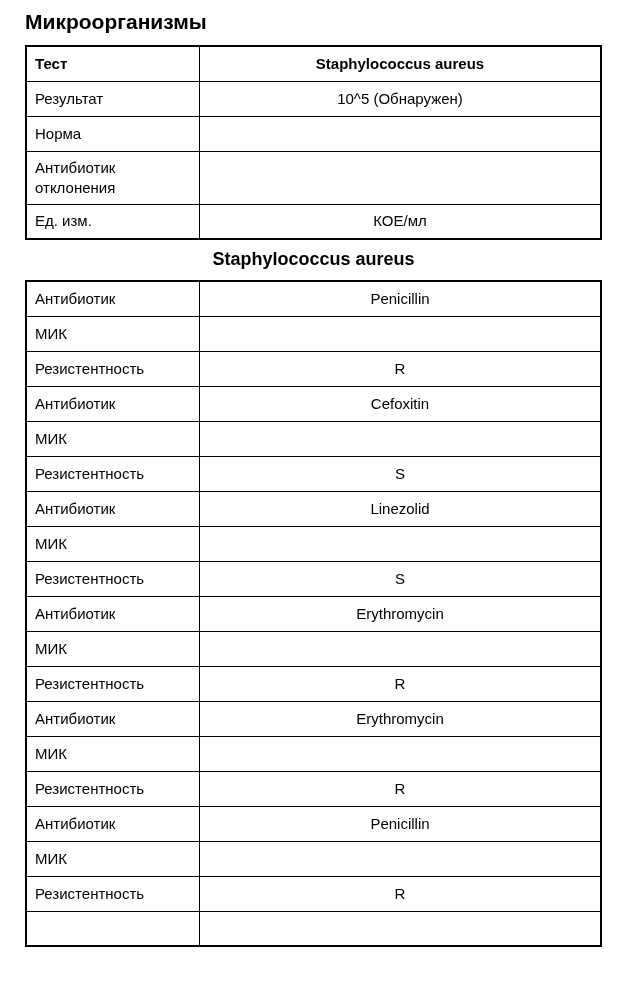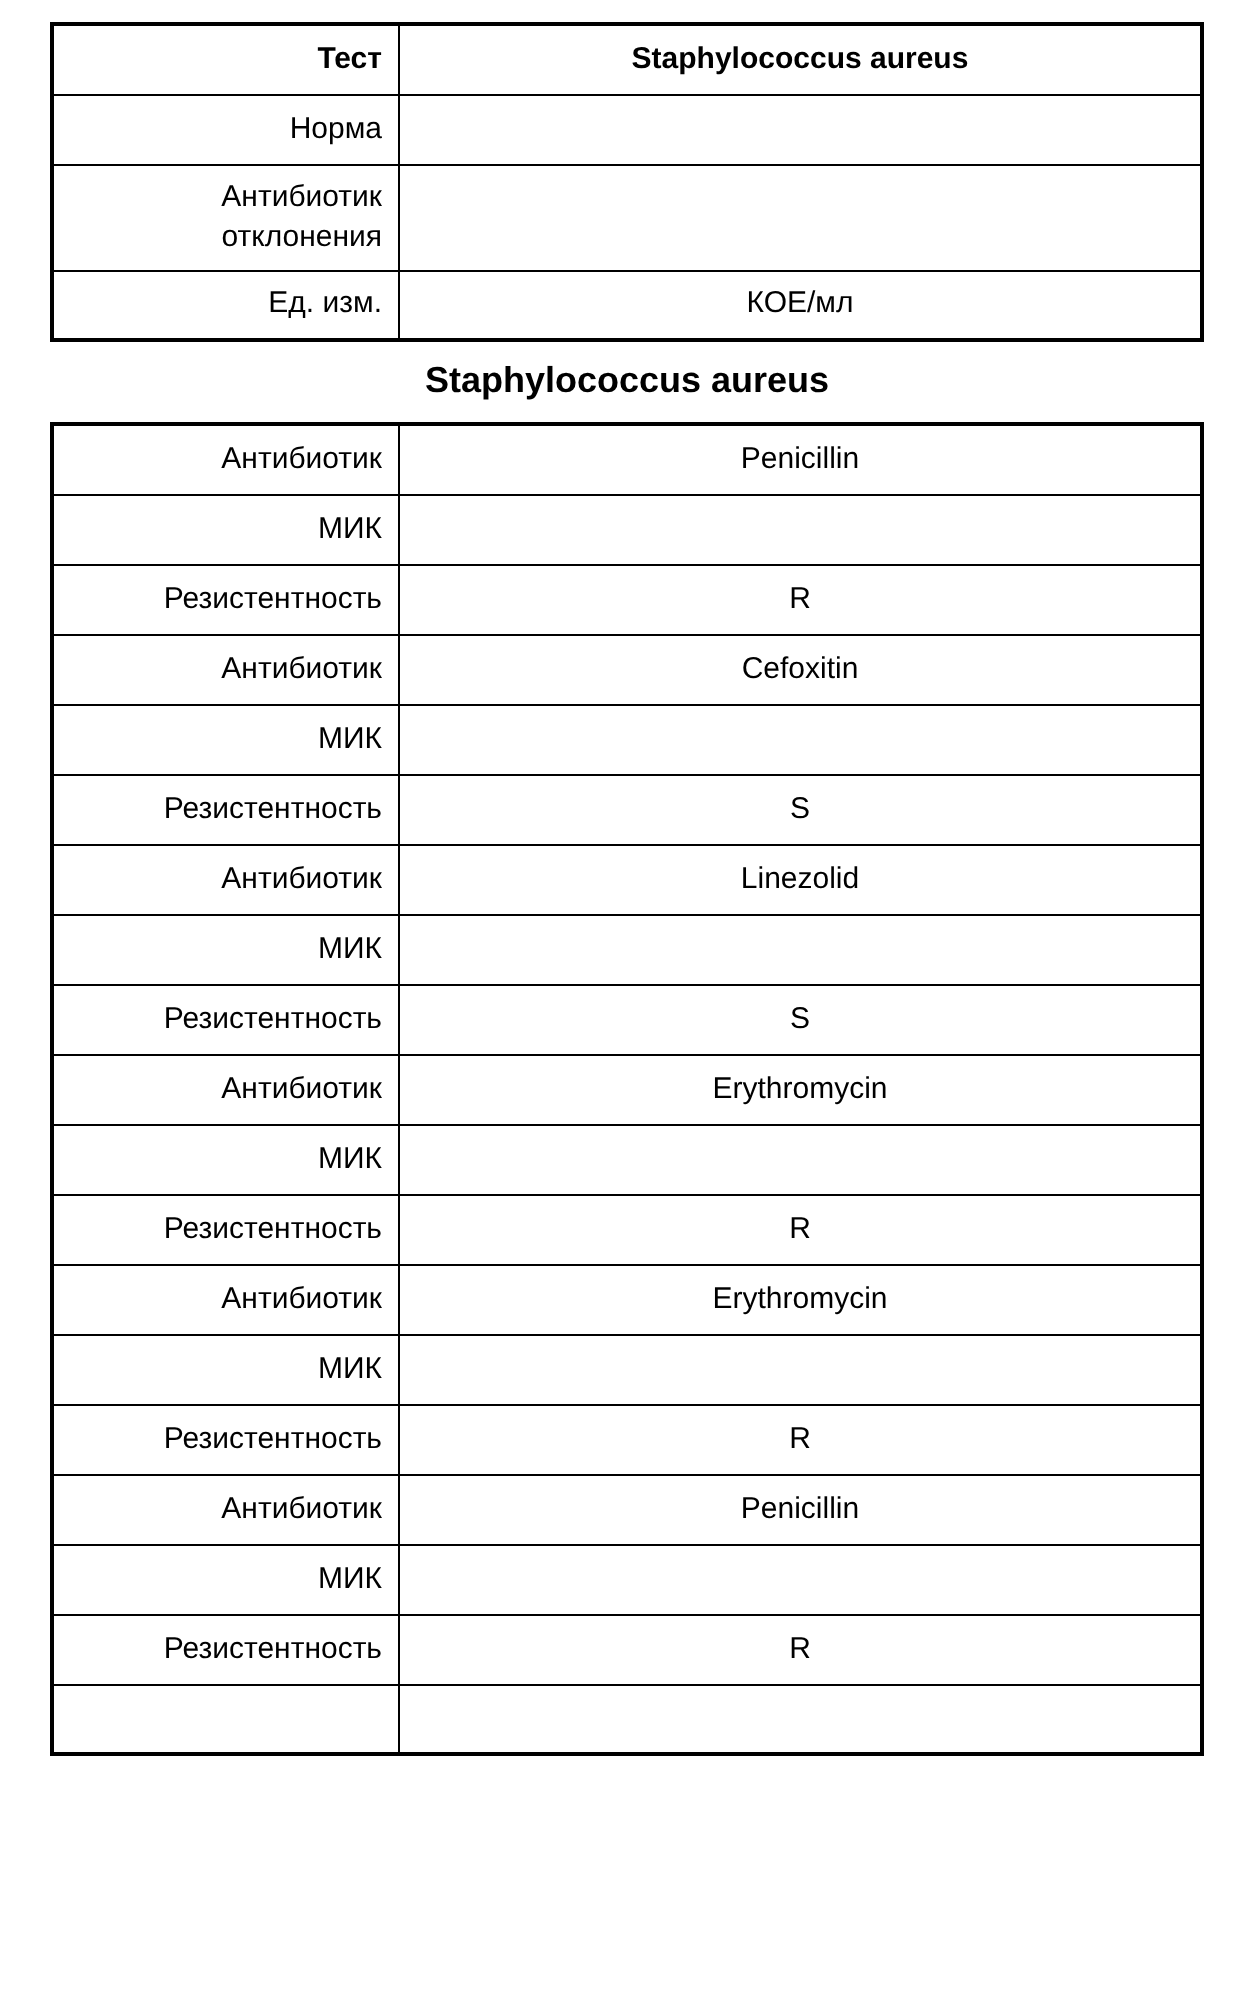--- a/index.html
+++ b/index.html
@@ -39,21 +39,21 @@
     line-height: 20px;
     padding: 6px 8px;
     vertical-align: middle;
     overflow: hidden;
   }
   table.report-table tr {
     height: 35px;
   }
   td.label {
     width: 156px;
-    text-align: right;
+    text-align: left;
   }
   td.value {
     text-align: center;
   }
   .bold {
     font-weight: bold;
   }
   .organism-heading {
     font-size: 18px;
     font-weight: bold;
@@ -64,28 +64,33 @@
   }
   table.antibiogram {
     margin-top: 10px;
   }
 </style>
 </head>
 <body>
 
 <main>
 
+  <h1 class="page-title">Микроорганизмы</h1>
 
 
   <table class="report-table">
     <tbody id="test-table-body">
       <tr>
         <td class="label bold">Тест</td>
         <td class="value bold">Staphylococcus aureus</td>
       </tr>
+    <tr>
+          <td class="label">Результат</td>
+          <td class="value">10^5 (Обнаружен)</td>
+        </tr>
         <tr>
           <td class="label">Норма</td>
           <td class="value"></td>
         </tr>
         <tr>
           <td class="label">Антибиотик отклонения</td>
           <td class="value"></td>
         </tr>
         <tr>
           <td class="label">Ед. изм.</td>

